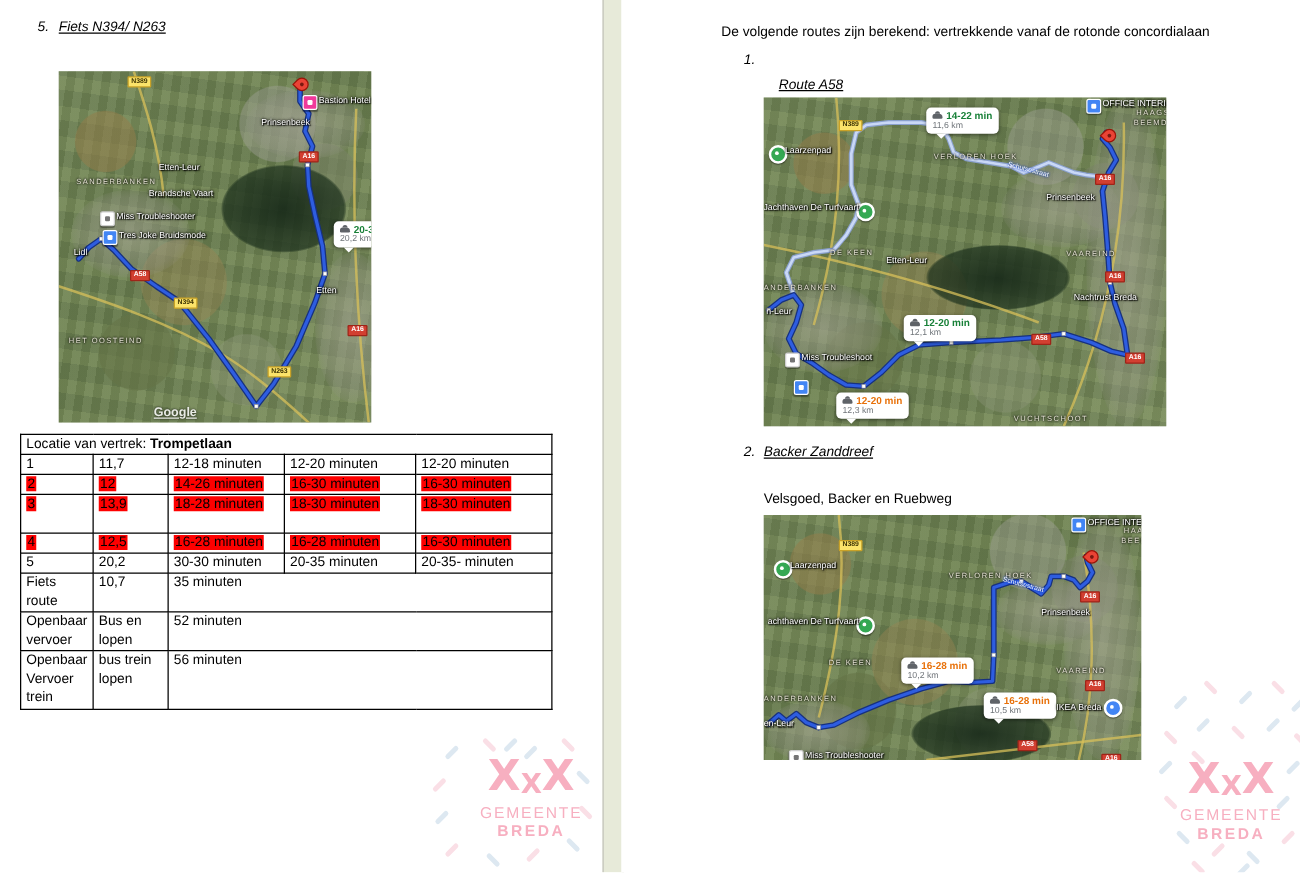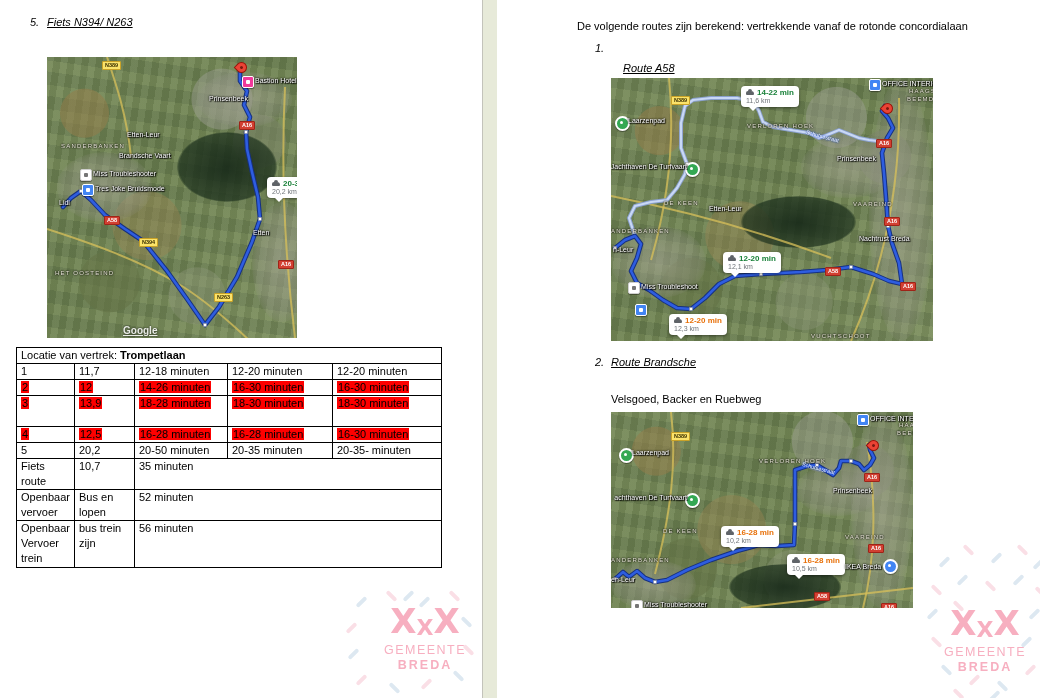--- a/index.html
+++ b/index.html
@@ -178,37 +178,37 @@
             <tr class="h16">
               <td><span class="hl">4</span></td>
               <td><span class="hl">12,5</span></td>
               <td><span class="hl">16-28 minuten</span></td>
               <td><span class="hl">16-28 minuten</span></td>
               <td><span class="hl">16-30 minuten</span></td>
             </tr>
             <tr class="h16">
               <td><span>5</span></td>
               <td><span>20,2</span></td>
-              <td><span>20-50 minuten</span></td>
+              <td><span>30-30 minuten</span></td>
               <td><span>20-35 minuten</span></td>
               <td><span>20-35- minuten</span></td>
             </tr>
             <tr class="h16">
               <td><span>Fiets route</span></td>
               <td><span>10,7</span></td>
               <td colspan="3"><span>35 minuten</span></td>
             </tr>
             <tr class="h31">
               <td><span>Openbaar vervoer</span></td>
               <td><span>Bus en lopen</span></td>
               <td colspan="3"><span>52 minuten</span></td>
             </tr>
             <tr class="h47">
               <td><span>Openbaar Vervoer trein</span></td>
-              <td><span>bus trein zijn</span></td>
+              <td><span>bus trein lopen</span></td>
               <td colspan="3"><span>56 minuten</span></td>
             </tr>
           </tbody>
       </table>
     </div>
 
     <div class="wm" style="left:370px;top:606px;width:110px;">
       <div class="xs"><span class="x-big">X</span><span class="x-small">X</span><span class="x-big">X</span></div>
       <div class="gm">GEMEENTE</div>
       <div class="br">BREDA</div>
@@ -314,21 +314,21 @@
           <div class="row1 orange">
             <span class="car"></span>
             <span>12-20 min</span>
           </div>
           <div class="km">12,3 km</div>
         </div>
         <div class="feat lbl-area" style="left: 200px; top: 255px;">VUCHTSCHOOT</div>
       </div>
 
     <span class="t it" style="left:98px;top:353px;">2.</span>
-    <span class="t it ul" style="left:114px;top:353px;">Route Brandsche</span>
+    <span class="t it ul" style="left:114px;top:353px;">Backer Zanddreef</span>
     <span class="t" style="left:114px;top:390px;">Velsgoed, Backer en Ruebweg</span>
 
     <div class="map" id="map-m3" style="left:114px;top:412px;width:302px;height:196px;">
       <div class="forest" style="left:118px;top:152px;width:112px;height:46px;"></div>
       <div class="urban" style="left:0px;top:148px;width:85px;height:50px;"></div>
       <div class="urban" style="left:185px;top:52px;width:85px;height:52px;"></div>
       <div class="urban" style="left:240px;top:0px;width:62px;height:196px;"></div>
     <svg width="302" height="196" class="rsvg">
           <path d="M60,0 C66,50 60,100 44,162" fill="none" stroke="#d8c05a" stroke-width="2" opacity="0.75"></path>
           <path d="M252,196 C264,150 266,90 256,30" fill="none" stroke="#d8c05a" stroke-width="2" opacity="0.75"></path>

